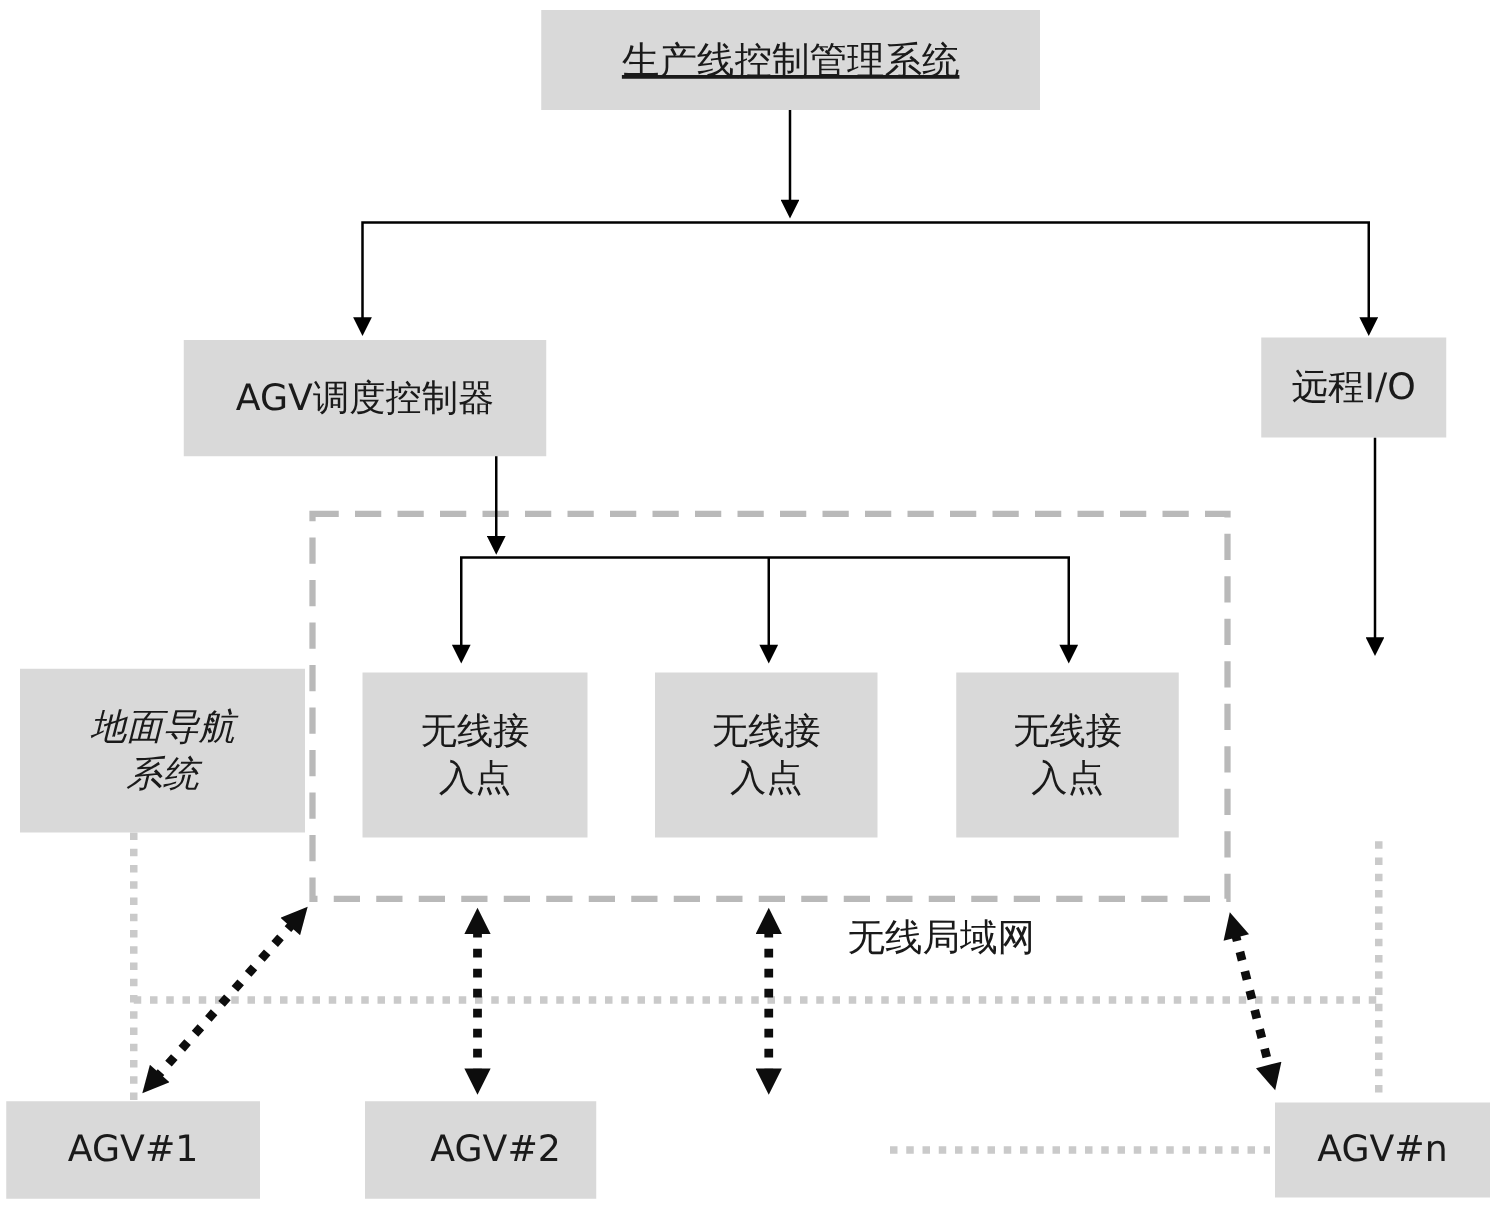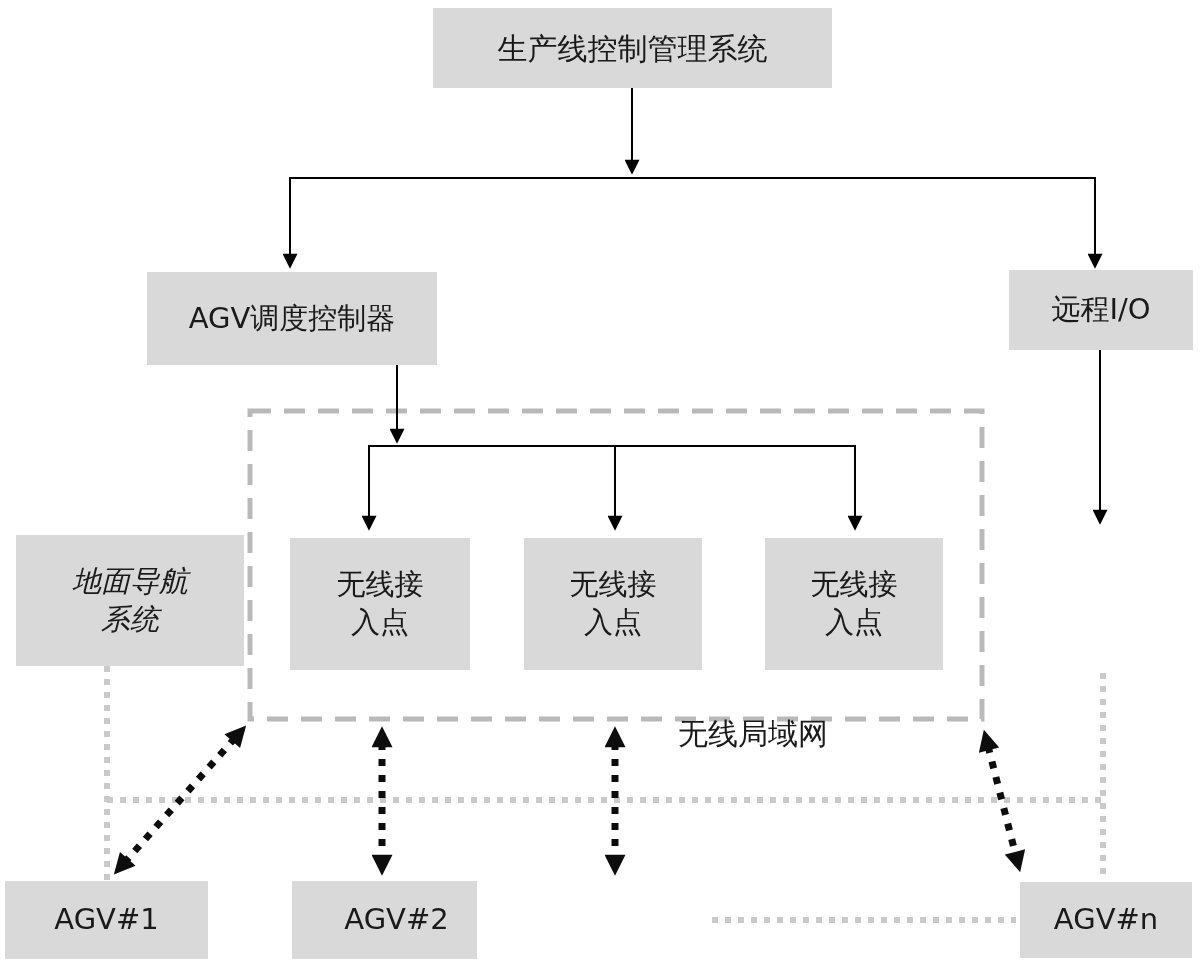--- a/index.html
+++ b/index.html
@@ -59,25 +59,25 @@
     <line class="ln-gdot" x1="1103" y1="673" x2="1103" y2="881"></line>
     <line class="ln-gdot" x1="107" y1="800" x2="1107" y2="800"></line>
     <line class="ln-gdot" x1="712" y1="920" x2="1016" y2="920"></line>
 
     <line class="ln-bdot" x1="235" y1="738" x2="125" y2="862" marker-start="url(#mB)" marker-end="url(#mB)"></line>
     <line class="ln-bdot" x1="382" y1="743" x2="382" y2="859" marker-start="url(#mB)" marker-end="url(#mB)"></line>
     <line class="ln-bdot" x1="615" y1="743" x2="615" y2="859" marker-start="url(#mB)" marker-end="url(#mB)"></line>
     <line class="ln-bdot" x1="988" y1="746" x2="1016" y2="856" marker-start="url(#mB)" marker-end="url(#mB)"></line>
   </svg>
 
-  <div class="node" style="left:433px;top:8px;width:399px;height:80px;font-size:30px;">生产线控制管理系统</div>
+  <div class="node" style="left:433px;top:8px;width:399px;height:80px;font-size:30px;text-decoration:underline;">生产线控制管理系统</div>
 
   <div class="node" style="left:147px;top:272px;width:290px;height:93px;">AGV调度控制器</div>
 
-  <div class="node" style="left:1009px;top:270px;width:184px;height:80px;">远程I/O</div>
+  <div class="node" style="left:1009px;top:270px;width:148px;height:80px;">远程I/O</div>
 
   <div class="node" style="left:290px;top:538px;width:180px;height:132px;">无线接
 入点</div>
 
   <div class="node" style="left:524px;top:538px;width:178px;height:132px;">无线接
 入点</div>
 
   <div class="node" style="left:765px;top:538px;width:178px;height:132px;">无线接
 入点</div>
 
@@ -85,15 +85,15 @@
 系统</div>
 
 
   <div class="node" style="left:5px;top:881px;width:203px;height:78px;text-align:right;">AGV#1</div>
 
   <div class="node" style="left:292px;top:881px;width:161px;height:78px;padding-left:24px;">AGV#2</div>
 
 
   <div class="node" style="left:1020px;top:882px;width:172px;height:76px;">AGV#n</div>
 
-  <div class="lbl" style="left:678px;top:714px;">无线局域网</div>
+  <div class="lbl" style="left:678px;top:730px;">无线局域网</div>
 
 </div>
 
 </body></html>

